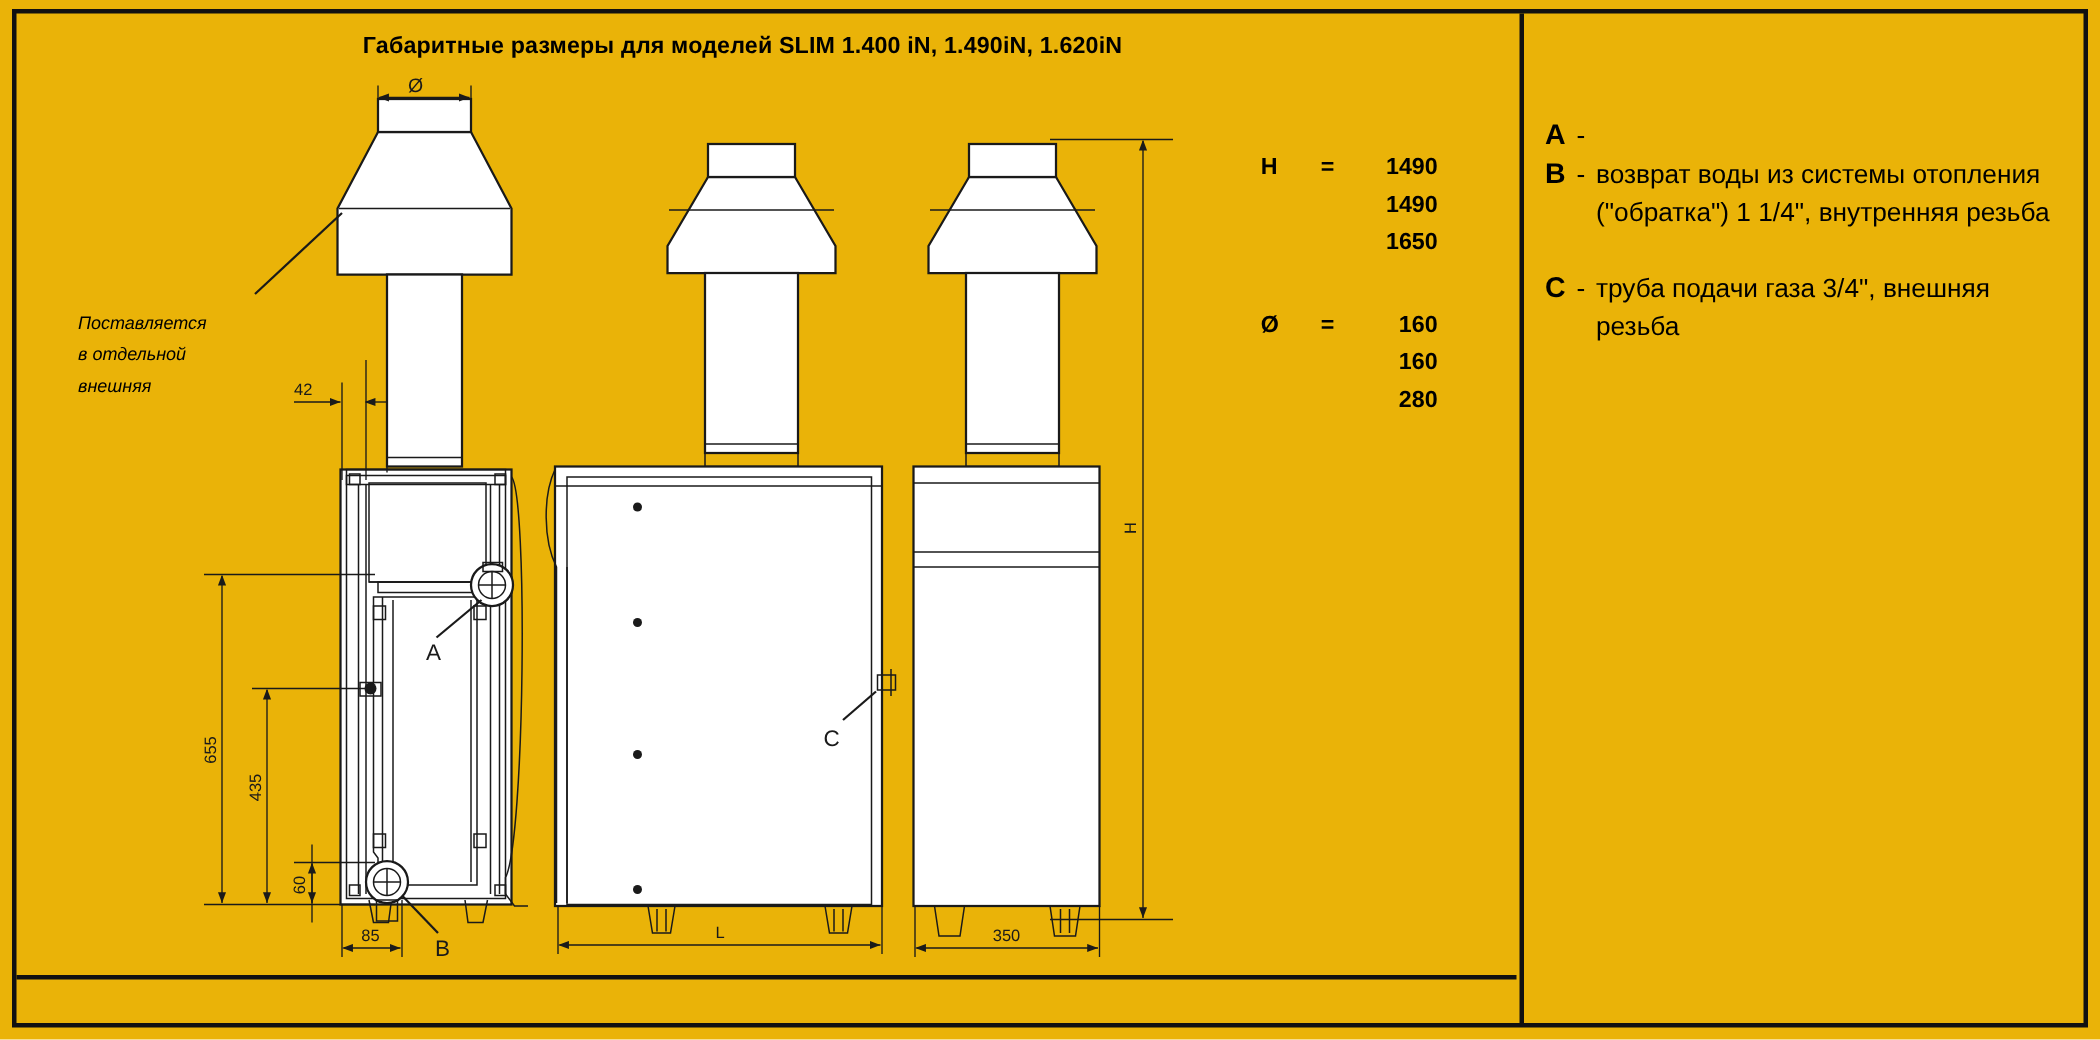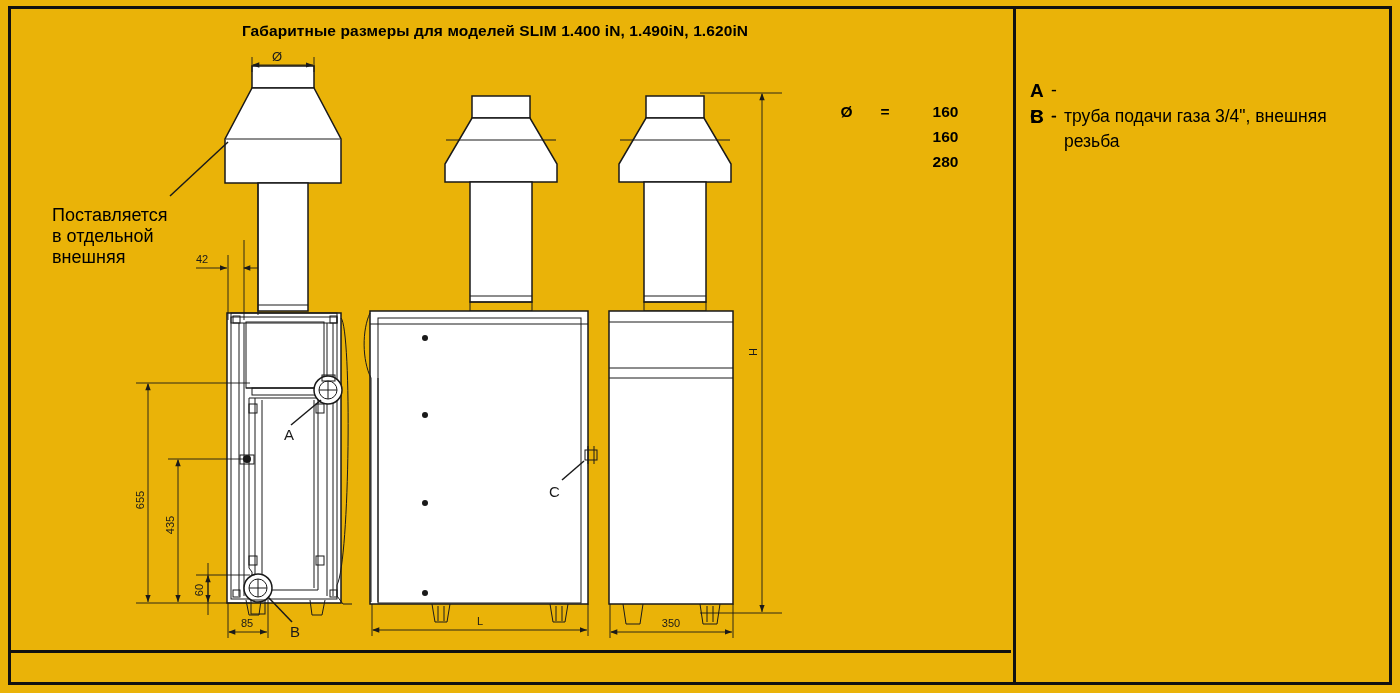--- a/index.html
+++ b/index.html
@@ -92,22 +92,23 @@
   .dim-row { height: 25px; white-space: pre; }
   .dim-sym { display: inline-block; width: 40px; }
   .dim-eq  { display: inline-block; width: 22px; }
   .dim-val { display: inline-block; width: 56px; text-align: right; }
 
   
   .note-pack {
     position: absolute;
     left: 52px;
     top: 205px;
-    font-size: 18px;
+    font-size: 12px;
     line-height: 21px;
+    font-style: italic;
   }
   
   svg.drawing {
     position: absolute;
     left: 0;
     top: 0;
     width: 1400px;
     height: 693px;
     pointer-events: none;
   }
@@ -140,39 +141,51 @@
 
   <div class="note-pack">
     <div>Поставляется</div>
     <div>в отдельной</div>
     <div>внешняя</div>
   </div>
 
   <div class="dimtable">
     <div class="dim-group">
       <div class="dim-row">
+        <span class="dim-sym">H</span><span class="dim-eq">=</span><span class="dim-val">1490</span>
+      </div>
+      <div class="dim-row">
+        <span class="dim-sym"></span><span class="dim-eq"></span><span class="dim-val">1490</span>
+      </div>
+      <div class="dim-row">
+        <span class="dim-sym"></span><span class="dim-eq"></span><span class="dim-val">1650</span>
+      </div>
+    </div>
+    <div class="dim-group">
+      <div class="dim-row">
         <span class="dim-sym">Ø</span><span class="dim-eq">=</span><span class="dim-val">160</span>
       </div>
       <div class="dim-row">
         <span class="dim-sym"></span><span class="dim-eq"></span><span class="dim-val">160</span>
       </div>
       <div class="dim-row">
         <span class="dim-sym"></span><span class="dim-eq"></span><span class="dim-val">280</span>
       </div>
     </div>
   </div>
 
   <div class="legend">
     <div class="legend-item">
       <span class="legend-letter">A</span>
       <span class="legend-dash">-</span>
     </div>
     <div class="legend-item">
       <span class="legend-letter">B</span>
       <span class="legend-dash">-</span>
+      <span>возврат воды из системы отопления ("обратка") 1 1/4", внутренняя резьба</span>
     </div>
     <div class="legend-item">
       <span class="legend-letter">C</span>
       <span class="legend-dash">-</span>
       <span>труба подачи газа  3/4", внешняя резьба</span>
     </div>
   </div>
 
   <svg class="drawing" viewBox="0 0 1400 693">
     <defs>

